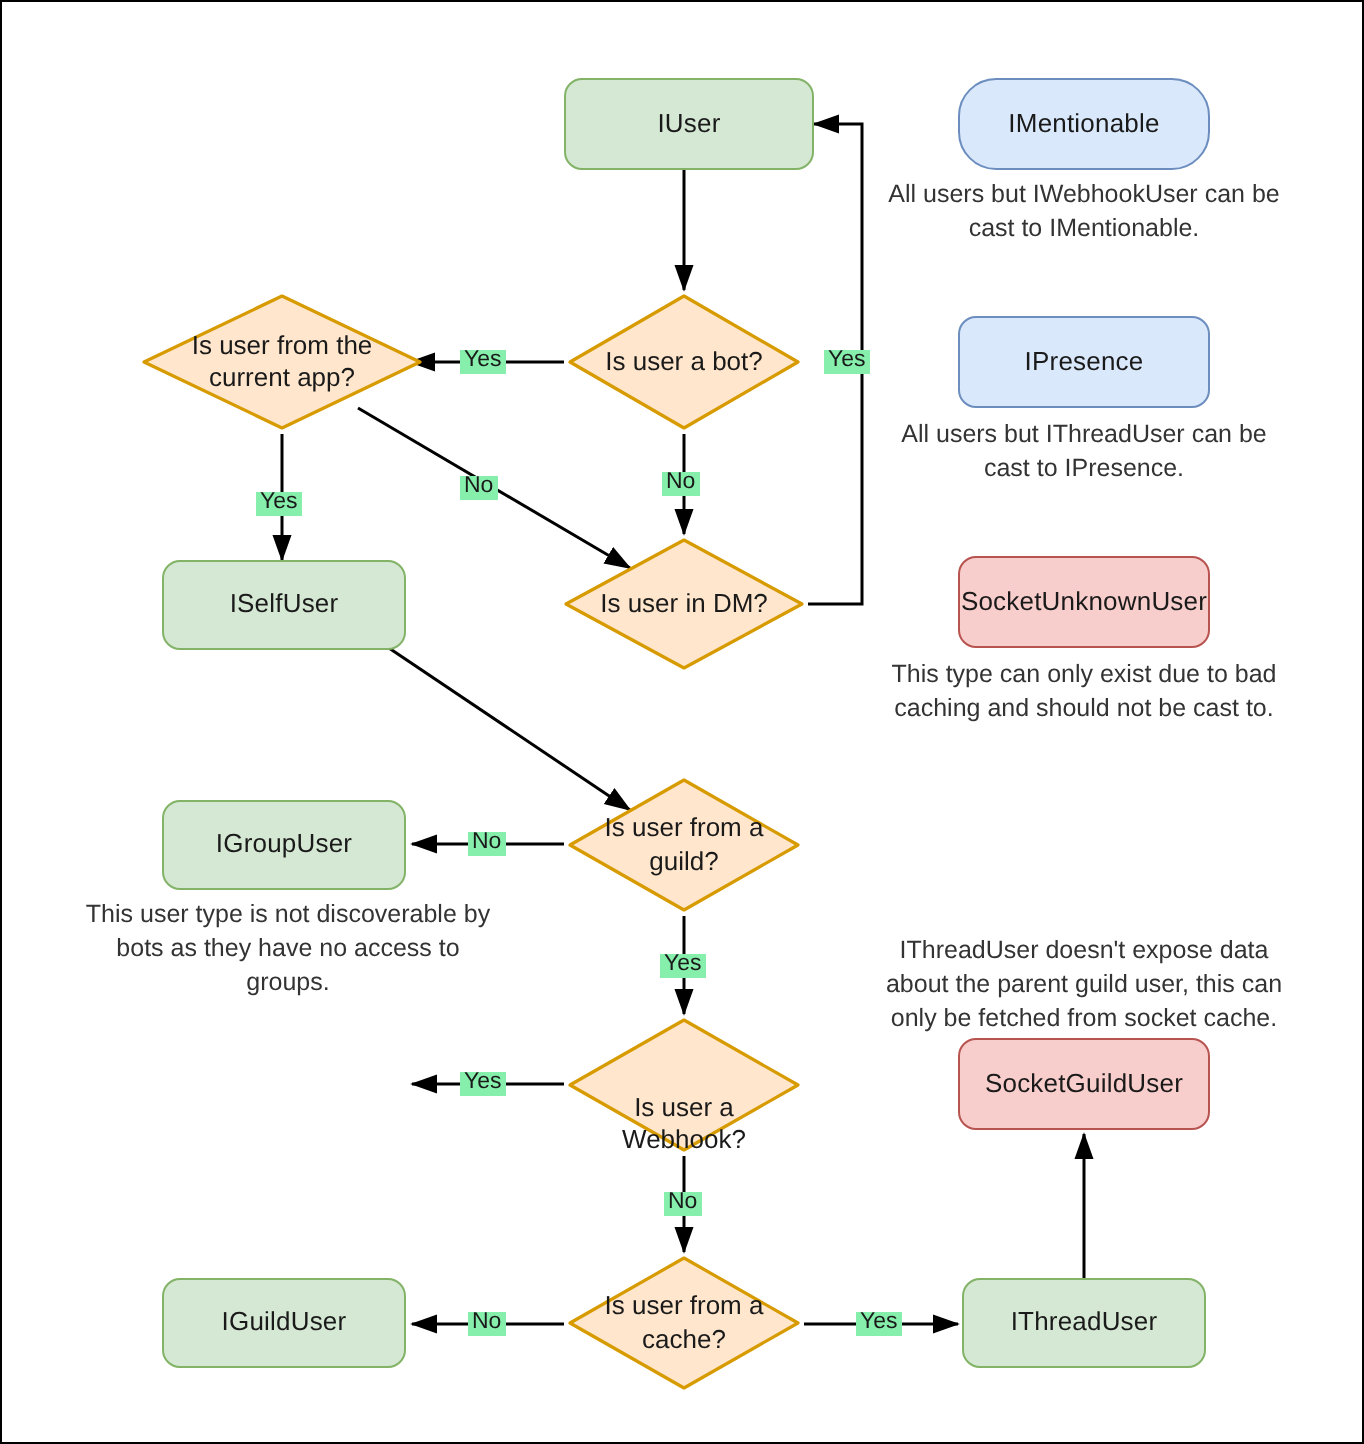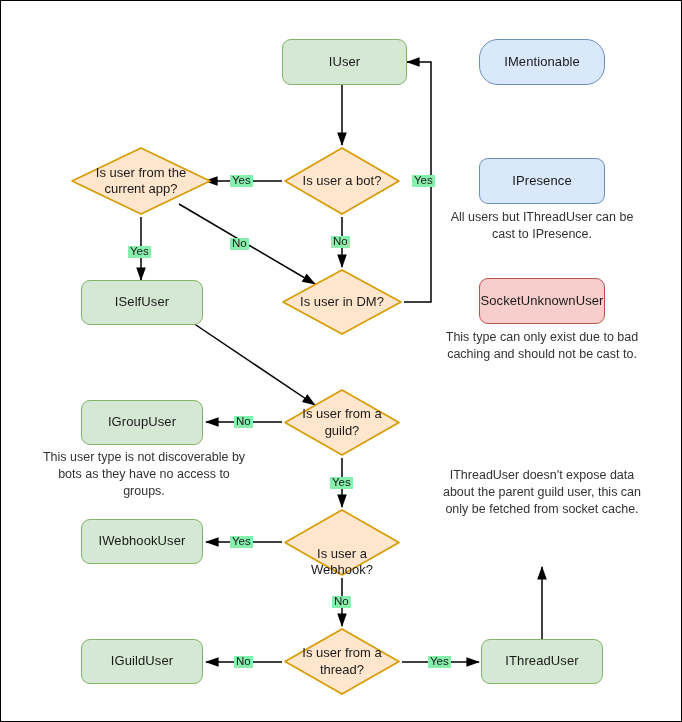--- a/index.html
+++ b/index.html
@@ -136,32 +136,32 @@
   </div>
 
   <div class="node rect red" style="left:478px;top:277px;width:126px;height:46px;">
     <span>SocketUnknownUser</span>
   </div>
 
   <div class="node rect green" style="left:80px;top:399px;width:122px;height:45px;">
     <span>IGroupUser</span>
   </div>
 
-  <div class="node rect green" style="left:80px;top:518px;width:122px;height:45px;">
-    <span>IWebhookUser</span>
-  </div>
 
   <div class="node rect green" style="left:80px;top:638px;width:122px;height:45px;">
     <span>IGuildUser</span>
   </div>
 
   <div class="node rect green" style="left:480px;top:638px;width:122px;height:45px;">
     <span>IThreadUser</span>
   </div>
 
+  <div class="node rect red" style="left:478px;top:518px;width:126px;height:46px;">
+    <span>SocketGuildUser</span>
+  </div>
 
   <div class="diamond-wrap" style="left:281px;top:144px;width:120px;height:72px;">
     <svg width="120" height="72" viewBox="0 0 120 72">
       <path d="M60 3 L117 36 L60 69 L3 36 Z" fill="#ffe6cc" stroke="#d79b00" stroke-width="1.6" stroke-linejoin="round"></path>
     </svg>
     <span class="dlabel">Is user a bot?</span>
   </div>
 
   <div class="diamond-wrap" style="left:68px;top:144px;width:144px;height:72px;">
     <svg width="144" height="72" viewBox="0 0 144 72">
@@ -188,35 +188,36 @@
     <svg width="120" height="71" viewBox="0 0 120 71">
       <path d="M60 3 L117 35.5 L60 68 L3 35.5 Z" fill="#ffe6cc" stroke="#d79b00" stroke-width="1.6" stroke-linejoin="round"></path>
     </svg>
     <span class="dlabel" style="max-width:84px;">Is user a Webhook?</span>
   </div>
 
   <div class="diamond-wrap" style="left:281px;top:625px;width:120px;height:71px;">
     <svg width="120" height="71" viewBox="0 0 120 71">
       <path d="M60 3 L117 35.5 L60 68 L3 35.5 Z" fill="#ffe6cc" stroke="#d79b00" stroke-width="1.6" stroke-linejoin="round"></path>
     </svg>
-    <span class="dlabel" style="max-width:86px;">Is user from a thread?</span>
+    <span class="dlabel" style="max-width:86px;">Is user from a cache?</span>
   </div>
 
   <span class="edge-label" style="left:229px;top:174px;">Yes</span>
   <span class="edge-label" style="left:411px;top:174px;">Yes</span>
   <span class="edge-label" style="left:127px;top:245px;">Yes</span>
   <span class="edge-label" style="left:229px;top:237px;">No</span>
   <span class="edge-label" style="left:330px;top:235px;">No</span>
   <span class="edge-label" style="left:233px;top:415px;">No</span>
   <span class="edge-label" style="left:329px;top:476px;">Yes</span>
   <span class="edge-label" style="left:229px;top:535px;">Yes</span>
   <span class="edge-label" style="left:331px;top:595px;">No</span>
   <span class="edge-label" style="left:233px;top:655px;">No</span>
   <span class="edge-label" style="left:427px;top:655px;">Yes</span>
 
+  <div class="note" style="left:437px;top:88px;width:208px;">All users but IWebhookUser can be cast to IMentionable.</div>
 
   <div class="note" style="left:437px;top:208px;width:208px;">All users but IThreadUser can be cast to IPresence.</div>
 
   <div class="note" style="left:434px;top:328px;width:214px;">This type can only exist due to bad caching and should not be cast to.</div>
 
   <div class="note" style="left:38px;top:448px;width:210px;">This user type is not discoverable by bots as they have no access to groups.</div>
 
   <div class="note" style="left:434px;top:466px;width:214px;">IThreadUser doesn't expose data about the parent guild user, this can only be fetched from socket cache.</div>
 
 </div>

